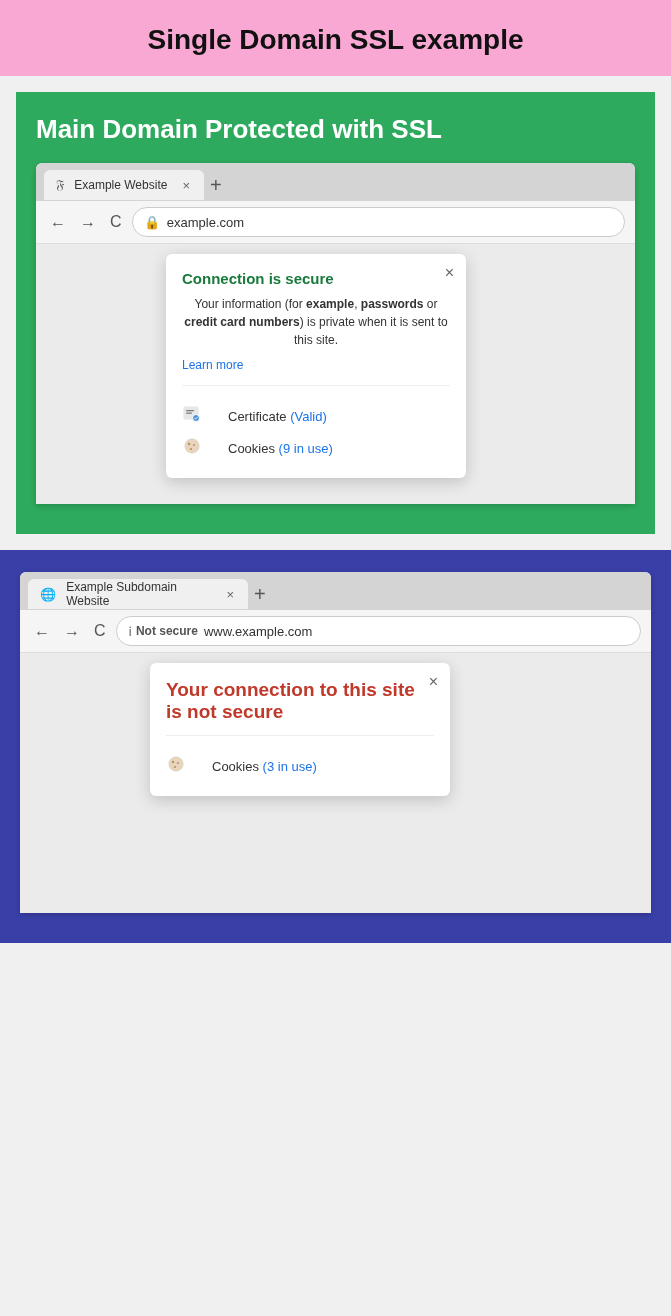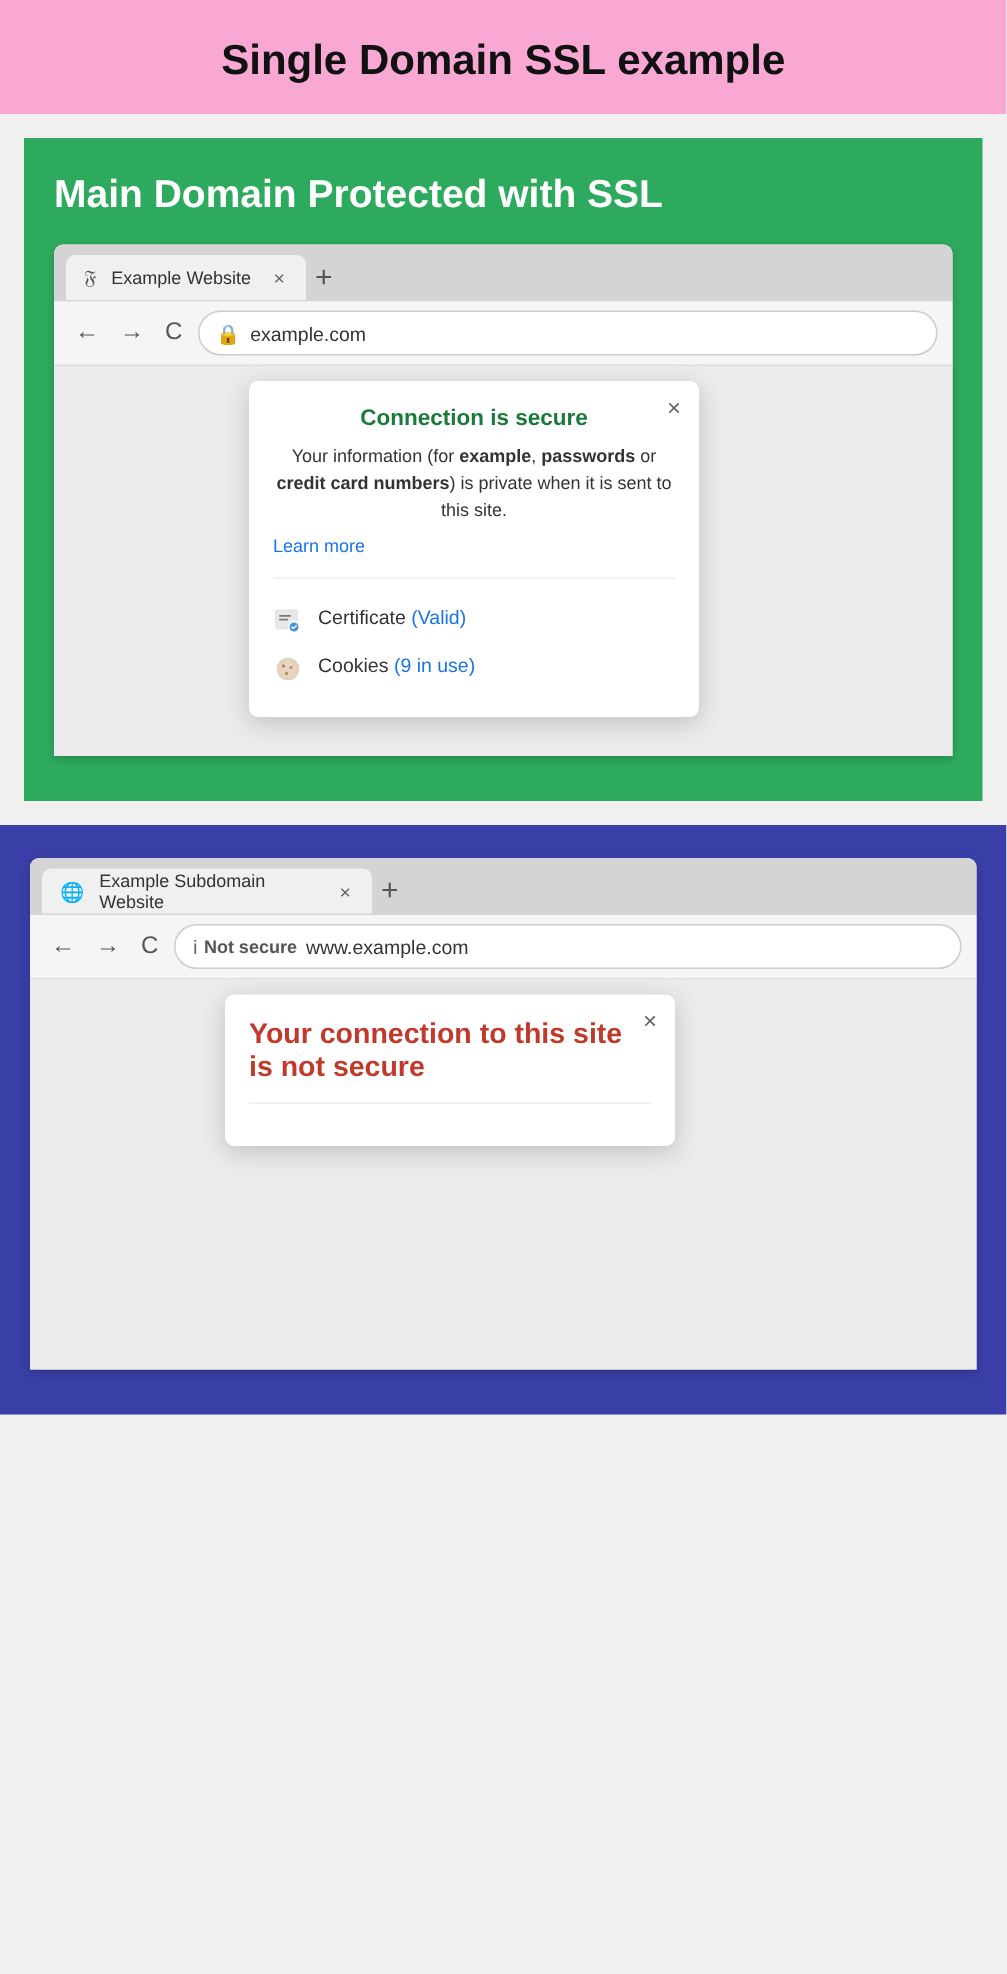--- a/index.html
+++ b/index.html
@@ -185,21 +185,20 @@
       cursor: pointer;
       background: none;
       border: none;
     }
 
     .popup-title-secure {
       font-size: 15px;
       color: #1a7a3c;
       font-weight: 600;
       margin-bottom: 8px;
-      text-align: center;
     }
 
     .popup-title-insecure {
       font-size: 19px;
       color: #c0392b;
       font-weight: 600;
       margin-bottom: 8px;
     }
 
     .popup-description {
@@ -223,22 +222,22 @@
     }
 
     .popup-divider {
       border: none;
       border-top: 1px solid #eee;
       margin: 12px 0;
     }
 
     .popup-row {
       display: flex;
-      align-items: flex-start;
-      gap: 10px;
+      align-items: flex-end;
+      gap: 26px;
       padding: 6px 0;
     }
 
     .popup-row-icon {
       width: 20px;
       height: 20px;
       display: flex;
       align-items: center;
       justify-content: center;
       font-size: 14px;
@@ -351,16 +350,29 @@
         </div>
         <span class="address-text">www.example.com</span>
       </div>
     </div>
 
     <div class="browser-content">
       <div class="popup">
         <button class="popup-close">×</button>
         <div class="popup-title-insecure">Your connection to this site is not secure</div>
         <hr class="popup-divider">
+        <div class="popup-row">
+          <div class="popup-row-icon">
+            <svg width="18" height="18" viewBox="0 0 18 18">
+              <circle cx="9" cy="9" r="7" fill="#b87333" opacity="0.3" stroke="#8B6914" stroke-width="1"></circle>
+              <circle cx="6" cy="7" r="1.2" fill="#8B6914" opacity="0.6"></circle>
+              <circle cx="11" cy="8" r="1" fill="#8B6914" opacity="0.6"></circle>
+              <circle cx="8" cy="12" r="1.1" fill="#8B6914" opacity="0.6"></circle>
+            </svg>
+          </div>
+          <div class="popup-row-text">
+            <span>Cookies</span> <em><span>(3 in use)</span></em>
+          </div>
+        </div>
       </div>
     </div>
   </div>
 </div>
 
 </body></html>

